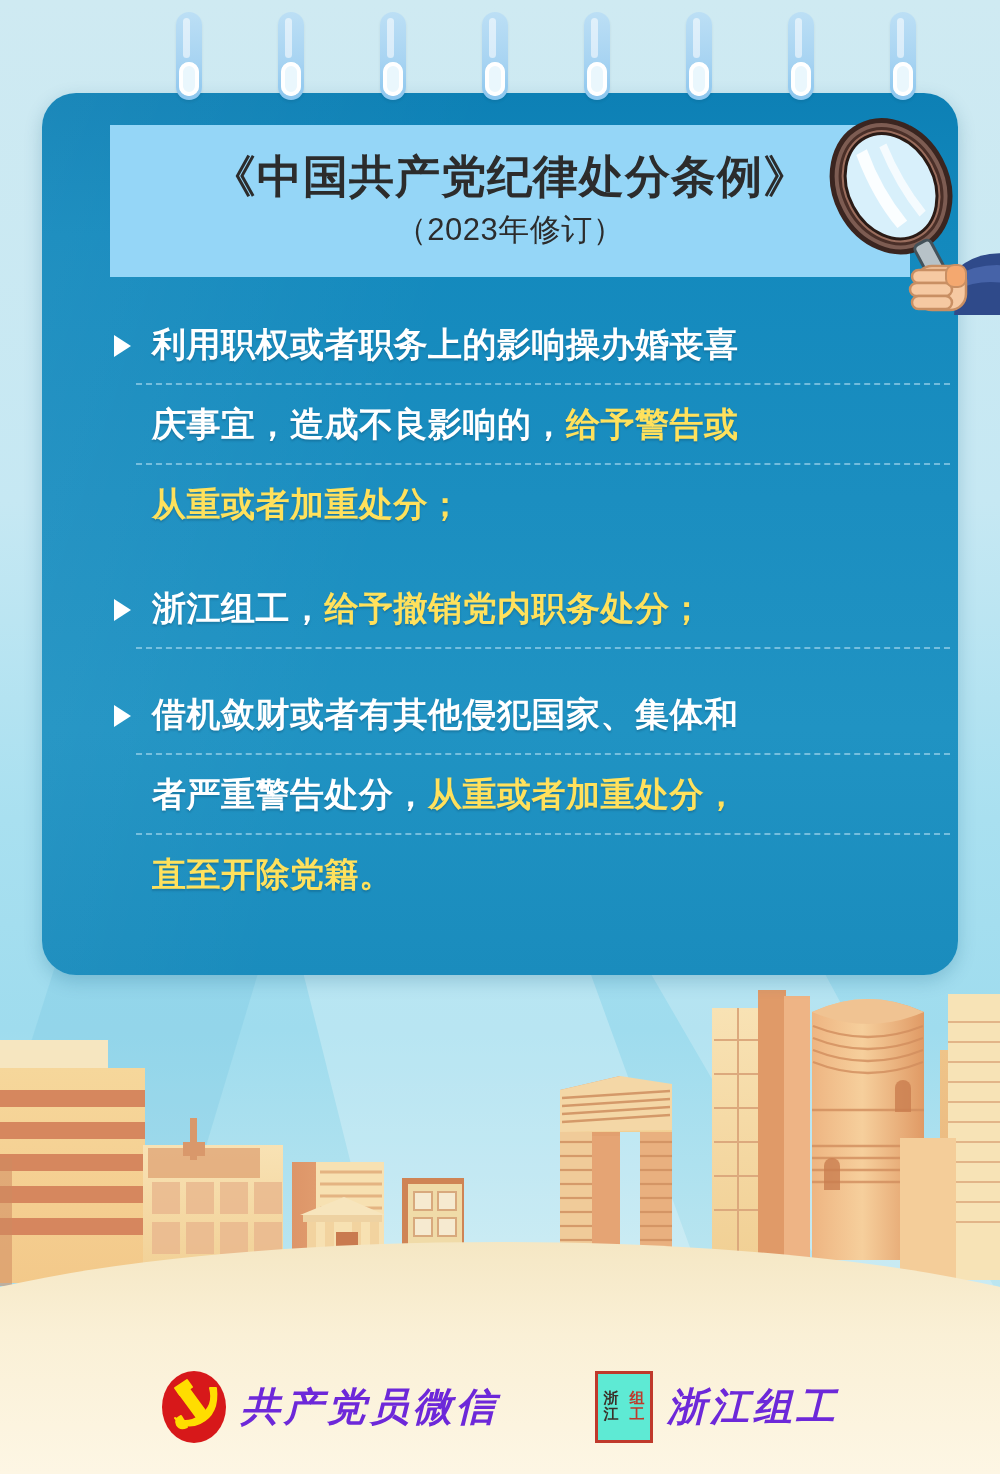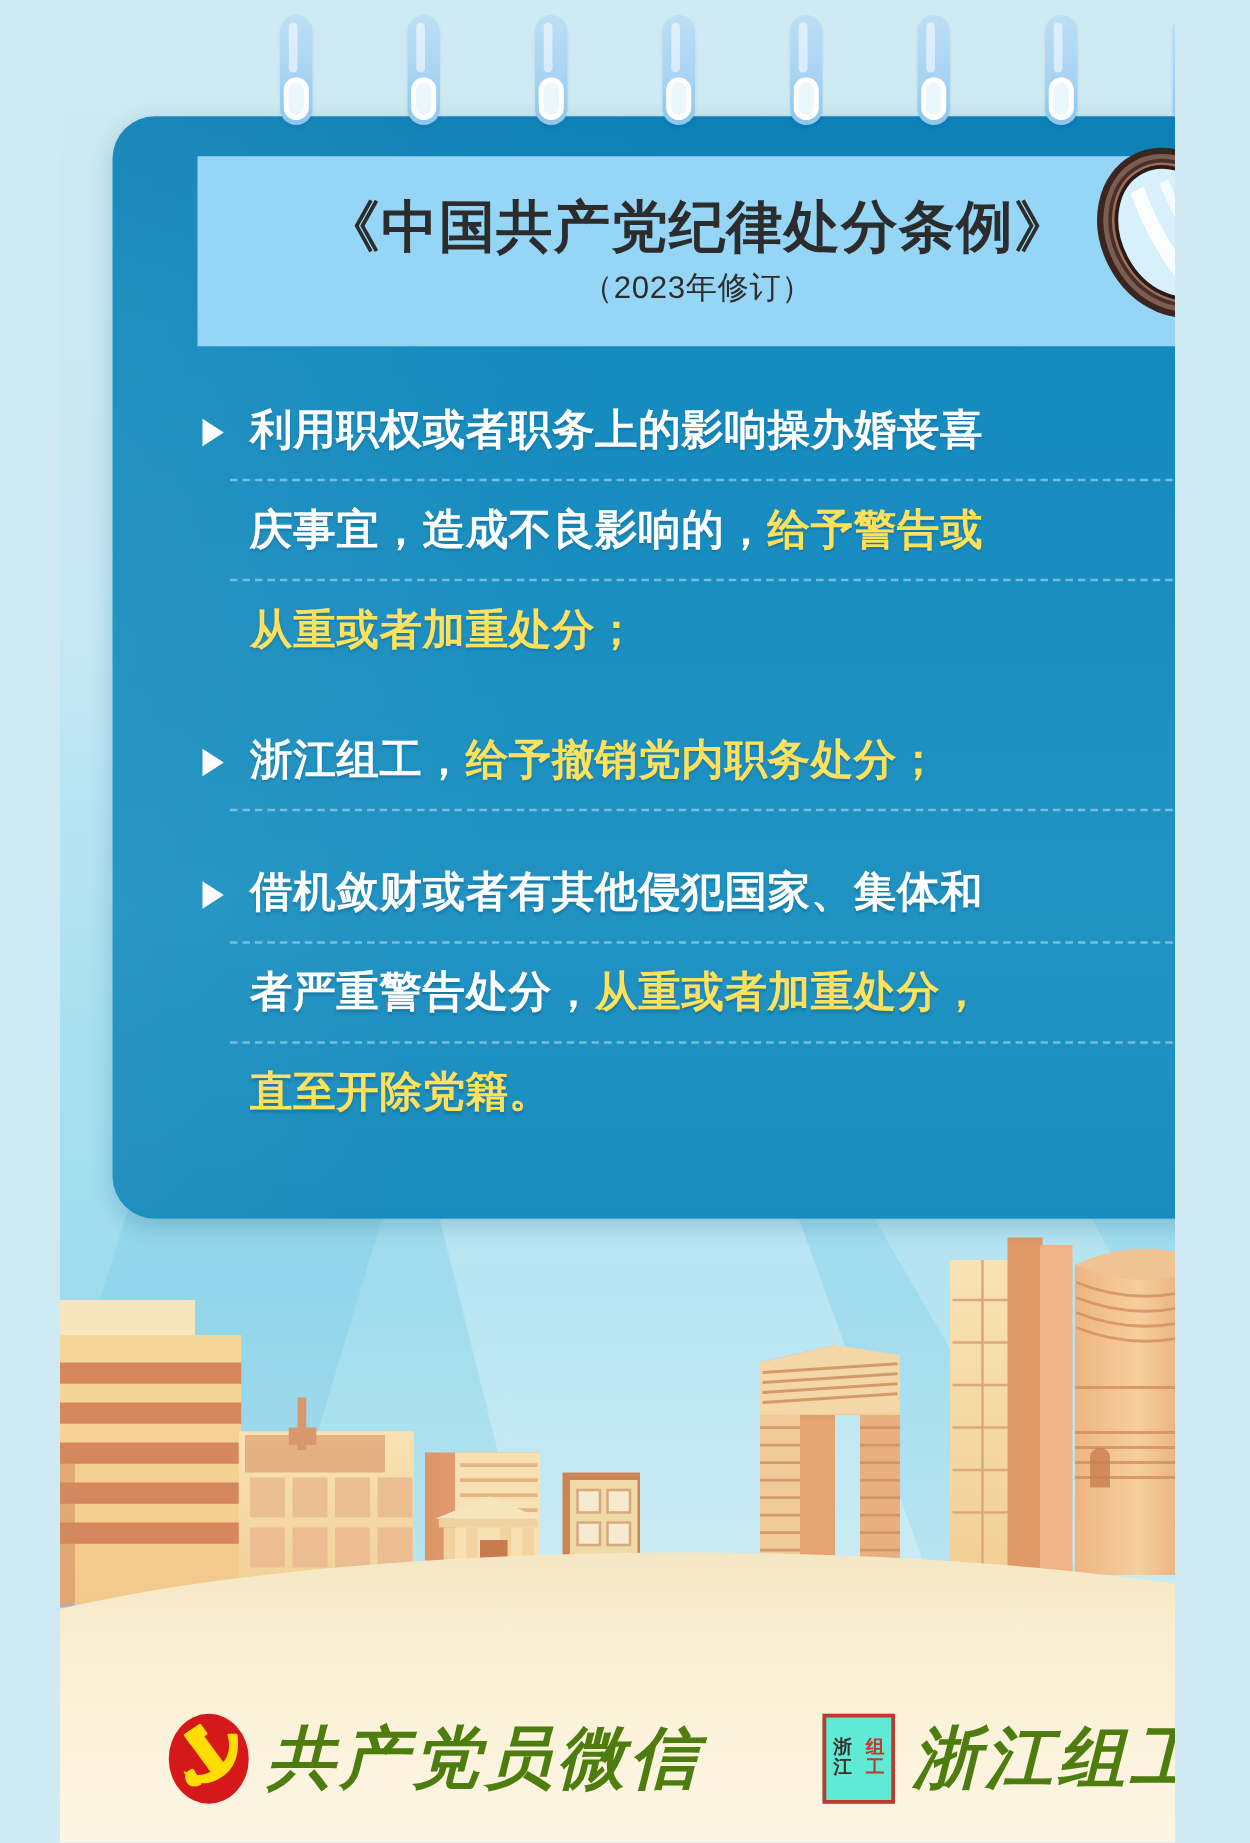--- a/index.html
+++ b/index.html
@@ -5,21 +5,21 @@
   * { margin:0; padding:0; box-sizing:border-box; }
   html,body { width:1000px; height:1474px; }
   body {
     font-family:"Liberation Sans","DejaVu Sans",sans-serif;
     background:#cfeaf2;
     position:relative;
     overflow:hidden;
   }
 
   
-  #poster{ position:absolute; inset:0; width:892px; height:1474px; overflow:hidden;margin-left:48px; }
+  #poster{ position:absolute; inset:0; width:1000px; height:1474px; overflow:hidden; }
 
   .sky{
     position:absolute; left:0; top:0; width:1000px; height:1320px;
     background:linear-gradient(180deg,#cfeaf2 0%,#c6e8f3 38%,#a9e0f0 62%,#9fdcee 78%,#bfe7f0 100%);
   }
   .sky-ray{
     position:absolute; background:rgba(255,255,255,.22);
   }
   .ray1{ left:-60px; top:900px; width:340px; height:430px;
     clip-path:polygon(40% 0,100% 0,62% 100%,0 100%); background:rgba(120,200,225,.30);}
@@ -63,21 +63,21 @@
     position:absolute; left:68px; top:32px; width:800px; height:152px;
     background:#95d6f7;
     display:flex; flex-direction:column; align-items:center; justify-content:center;
     z-index:5;
   }
   .title-main{
     font-size:45px; font-weight:bold; color:#2c2c2c; letter-spacing:1px;
     line-height:1.15; white-space:nowrap;
   }
   .title-sub{
-    font-size:25px; color:#2c2c2c; margin-top:6px; letter-spacing:.5px; white-space:nowrap;
+    font-size:31px; color:#2c2c2c; margin-top:6px; letter-spacing:.5px; white-space:nowrap;
   }
 
   
   .magnifier{ position:absolute; left:806px; top:100px; width:200px; height:215px; z-index:7; }
 
   
   .content{ position:absolute; left:68px; top:212px; width:840px; z-index:5; }
   .bullet-row{ position:relative; }
   .bullet-line{
     position:relative;
@@ -114,22 +114,22 @@
 
   
   .footer{
     position:absolute; left:0; top:1340px; width:1000px; height:134px;
     display:flex; align-items:center; justify-content:center; gap:96px; z-index:8;
   }
   .logo-group{ display:flex; align-items:center; gap:14px; }
   .party-emblem{ width:66px; height:74px; flex:0 0 auto; }
   .logo-text{
     font-family:Liberation Sans, sans-serif;
-    font-size:54px; font-weight:bold; font-style:italic;
-    color:#4d7c0f; letter-spacing:4px; white-space:nowrap;
+    font-size:39px; font-weight:bold; font-style:italic;
+    color:#6d28d9; letter-spacing:4px; white-space:nowrap;
   }
   .seal{
     width:58px; height:72px; flex:0 0 auto; position:relative;
     border:3px solid #c0392b; background:#5eead4;
     display:grid; grid-template-columns:1fr 1fr; align-items:center; justify-items:center;
   }
   .seal-col{
     font-family:"Liberation Serif","DejaVu Serif",serif;
     font-size:15px; color:#3a2f28; line-height:1.05; text-align:center; font-weight:bold;
   }

